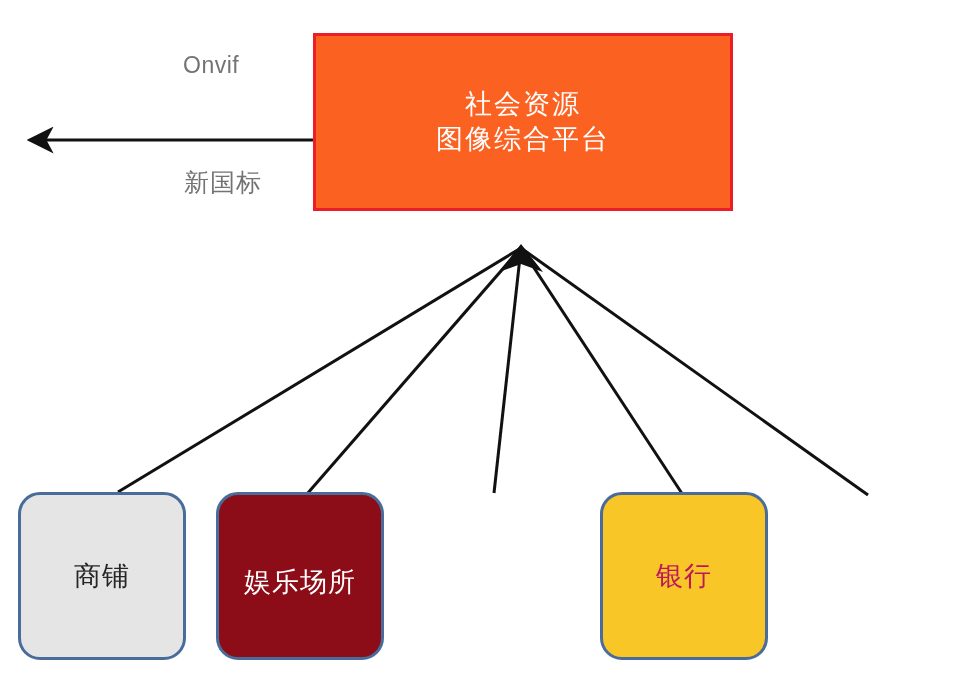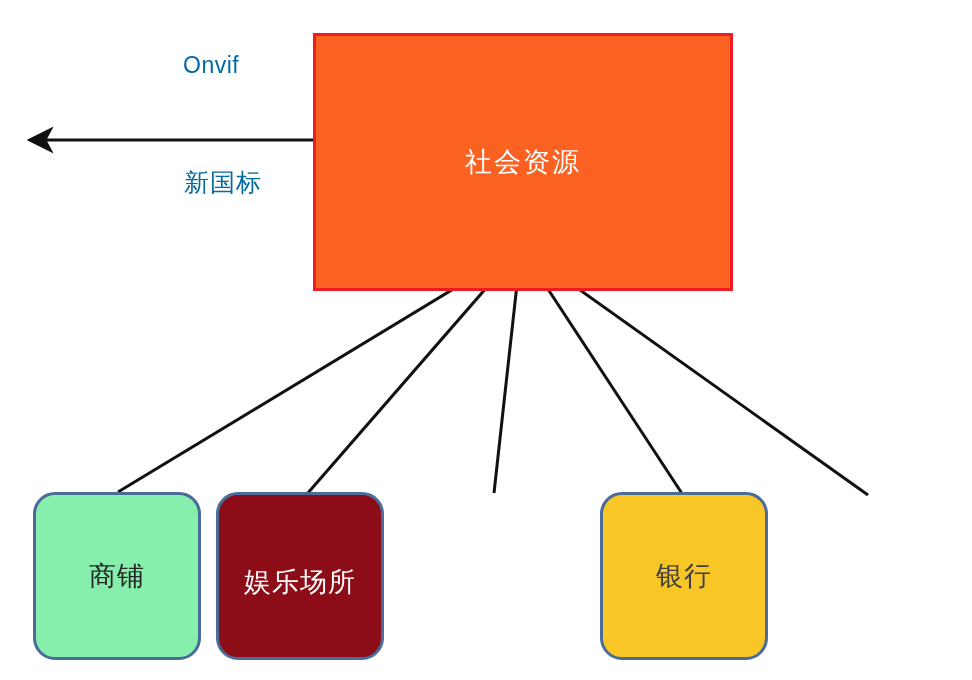--- a/index.html
+++ b/index.html
@@ -25,42 +25,42 @@
     width: 972px;
     height: 680px;
     pointer-events: none;
   }
   
   .platform-node {
     position: absolute;
     left: 313px;
     top: 33px;
     width: 420px;
-    height: 258px;
+    height: 178px;
     background: #FB6121;
     border: 3px solid #EE1C25;
     box-sizing: border-box;
     display: flex;
     flex-direction: column;
     align-items: center;
     justify-content: center;
     z-index: 3;
   }
   .platform-line {
     color: #ffffff;
     font-size: 27px;
     line-height: 1.28;
     letter-spacing: 2px;
     white-space: nowrap;
     text-align: center;
   }
   
   .edge-label {
     position: absolute;
-    color: #0369a1;
+    color: #737373;
     white-space: nowrap;
     z-index: 4;
   }
   #label-onvif {
     left: 183px;
     top: 52px;
     font-size: 23px;
     letter-spacing: 0.5px;
   }
   #label-xinguobiao {
@@ -83,28 +83,28 @@
     justify-content: center;
     text-align: center;
     z-index: 3;
   }
   .leaf-label {
     font-size: 27px;
     line-height: 1.22;
     letter-spacing: 1px;
     padding: 0 14px;
   }
-  #leaf-0 { left: 33px;  background: #86efac; }
+  #leaf-0 { left: 18px;  background: #e5e5e5; }
   #leaf-0 .leaf-label { color: #262626; }
   #leaf-1 { left: 216px; background: #8C0D18; }
   #leaf-1 .leaf-label { color: #ffffff; margin-top: 13px; }
   #leaf-2 { left: 405px; background: #2E30A0; }
   #leaf-2 .leaf-label { color: #ffffff; }
   #leaf-3 { left: 600px; background: #F9C628; }
-  #leaf-3 .leaf-label { color: #404040; }
+  #leaf-3 .leaf-label { color: #be185d; }
   #leaf-4 { left: 789px; background: #F41820; }
   #leaf-4 .leaf-label { color: #ffffff; }
 </style>
 </head>
 <body>
 
 <div id="diagram-root">
 
   <svg id="edge-layer" viewBox="0 0 972 680">
     <defs>
@@ -119,20 +119,21 @@
     <line x1="307" y1="494" x2="521" y2="248" stroke="#111111" stroke-width="3"></line>
     <line x1="494" y1="493" x2="521" y2="248" stroke="#111111" stroke-width="3"></line>
     <line x1="683" y1="495" x2="521" y2="248" stroke="#111111" stroke-width="3"></line>
     <line x1="868" y1="495" x2="521" y2="248" stroke="#111111" stroke-width="3"></line>
 
     <path d="M 521 244 L 543 272 L 521 264 L 499 272 Z" fill="#111111"></path>
   </svg>
 
   <div class="platform-node">
     <div class="platform-line">社会资源</div>
+    <div class="platform-line">图像综合平台</div>
   </div>
 
   <div class="edge-label" id="label-onvif">Onvif</div>
   <div class="edge-label" id="label-xinguobiao">新国标</div>
 
   <div class="leaf-node" id="leaf-0">
     <span class="leaf-label">商铺</span>
   </div>
   <div class="leaf-node" id="leaf-1">
     <span class="leaf-label">娱乐场所</span>

